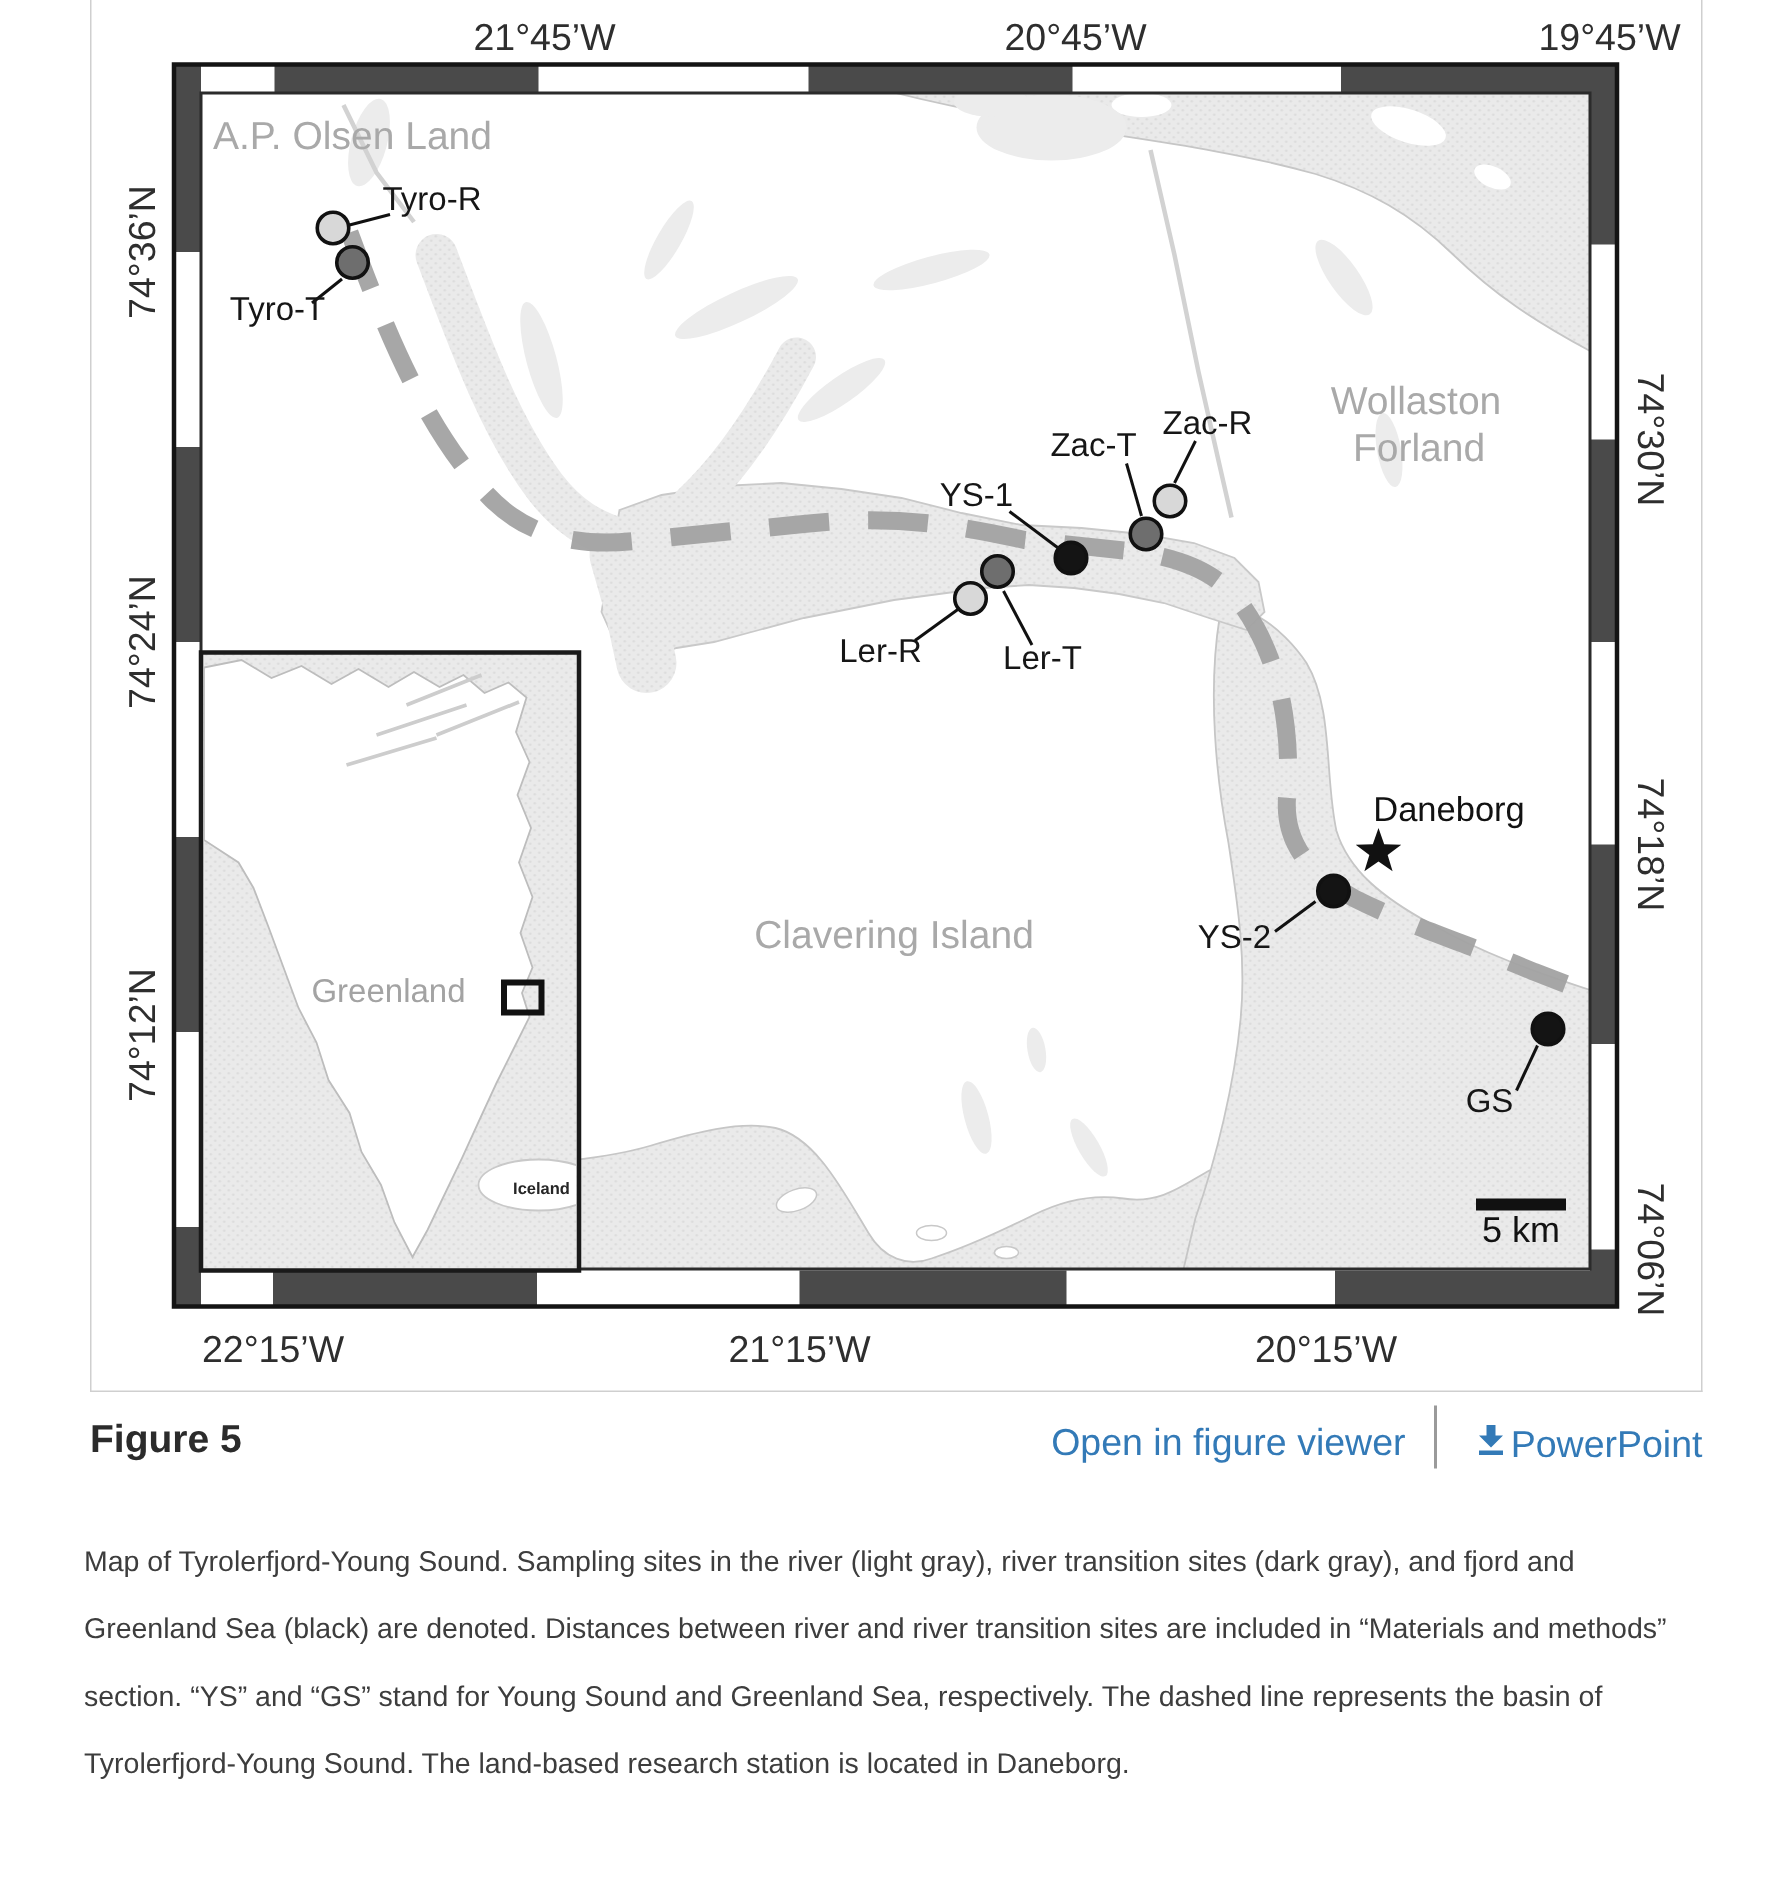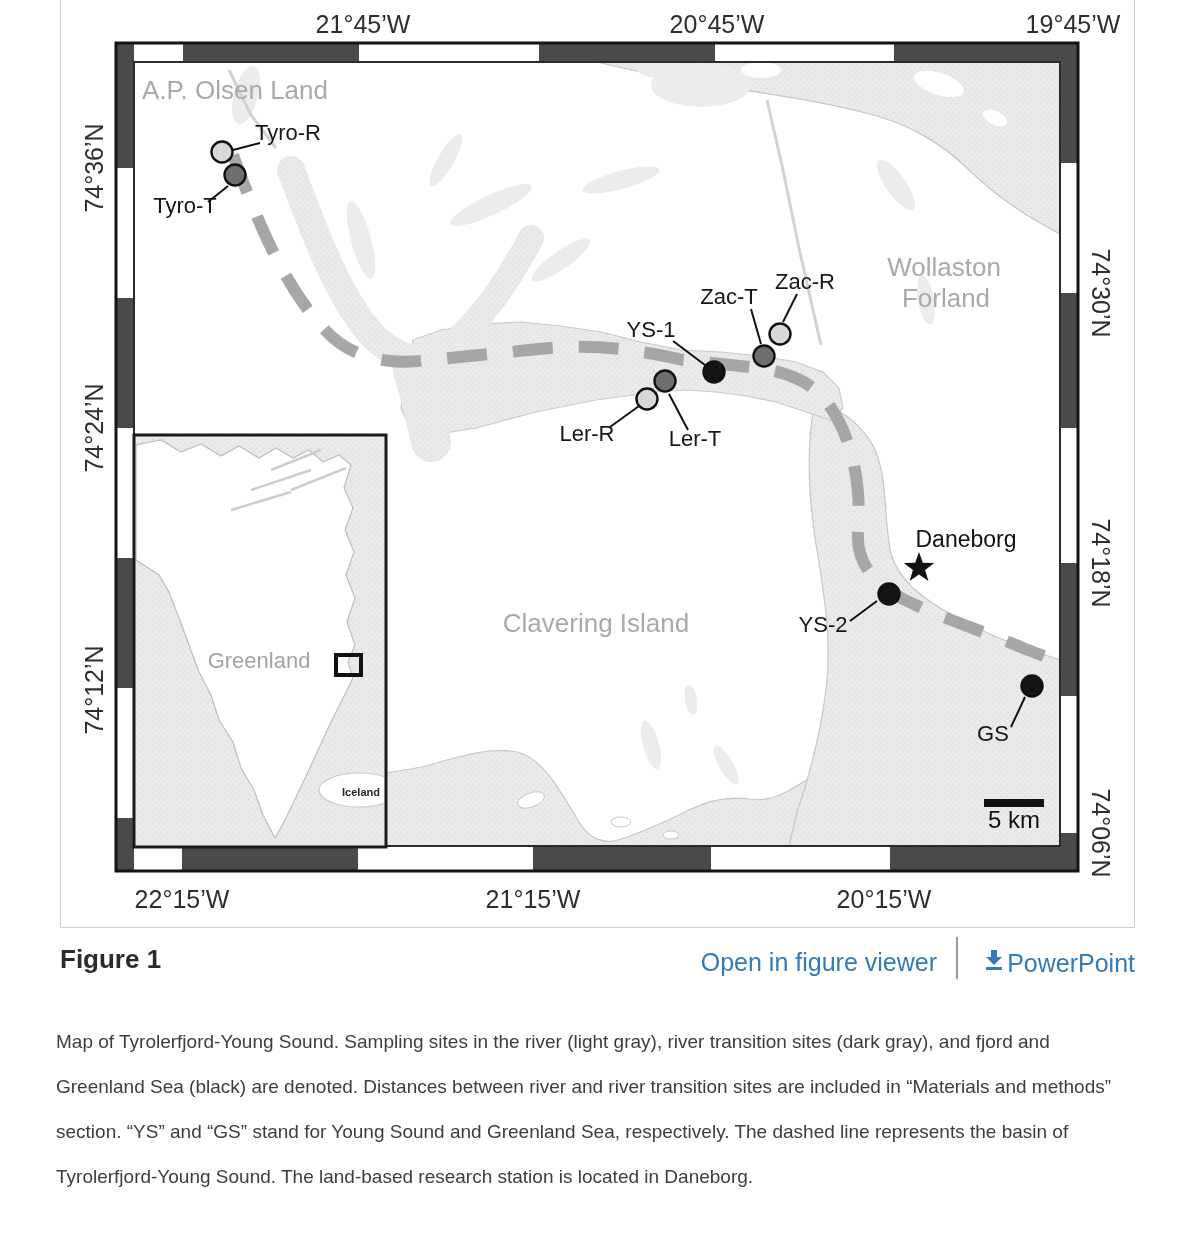--- a/index.html
+++ b/index.html
@@ -200,21 +200,21 @@
     <text class="ax" text-anchor="middle" transform="translate(42 168) rotate(-90)">74°36’N</text>
     <text class="ax" text-anchor="middle" transform="translate(42 428) rotate(-90)">74°24’N</text>
     <text class="ax" text-anchor="middle" transform="translate(42 690) rotate(-90)">74°12’N</text>
     <text class="ax" text-anchor="middle" transform="translate(1031 293) rotate(90)">74°30’N</text>
     <text class="ax" text-anchor="middle" transform="translate(1031 563) rotate(90)">74°18’N</text>
     <text class="ax" text-anchor="middle" transform="translate(1031 833) rotate(90)">74°06’N</text>
   </g>
 </svg>
 </div>
 
-<div class="fig-heading">Figure 1</div>
+<div class="fig-heading">Figure 5</div>
 
 <a class="link link-open" href="#">Open in figure viewer</a>
 
 <div class="vdivider"></div>
 
 <a class="link link-ppt" href="#">
   <span class="dl-icon">
     <svg width="22" height="24" viewBox="0 0 22 24">
       <polygon points="8,2 14,2 14,9 19,9 11,17 3,9 8,9" fill="#337ab7"></polygon>
       <rect x="3" y="19" width="16" height="3" fill="#337ab7"></rect>

